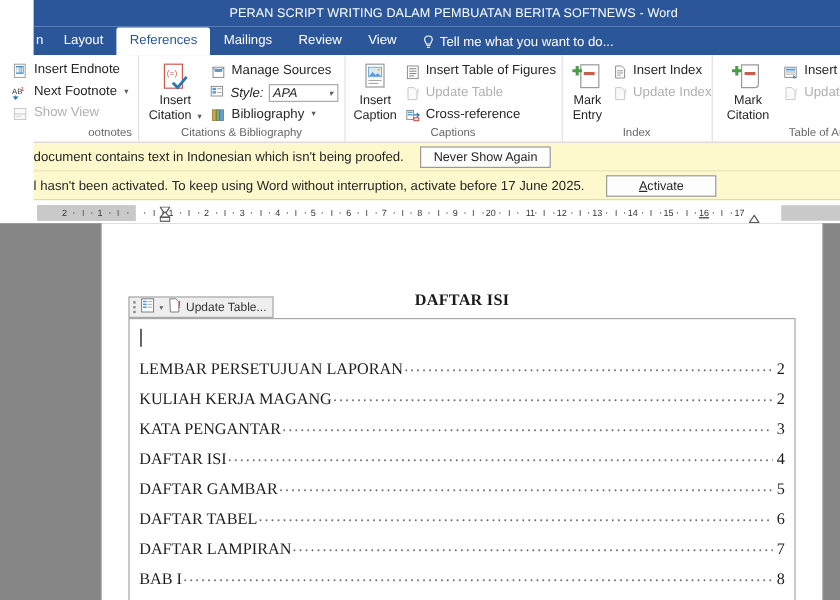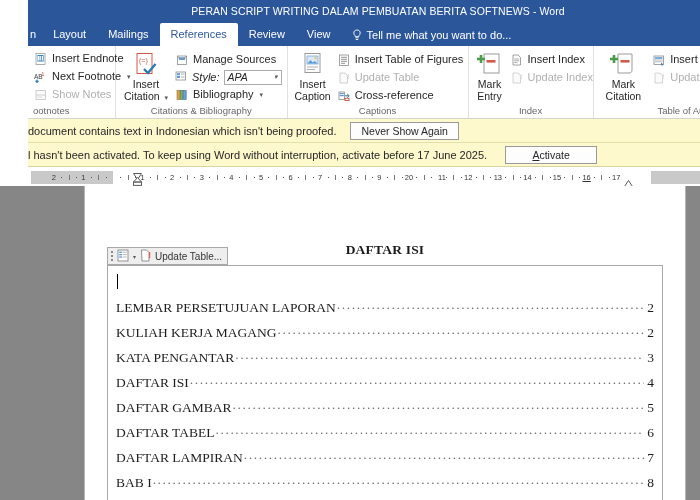--- a/index.html
+++ b/index.html
@@ -176,39 +176,39 @@
 
 <div class="app">
 
   <div class="titlebar">
     <div class="title">PERAN SCRIPT WRITING DALAM PEMBUATAN BERITA SOFTNEWS - Word</div>
   </div>
 
   <div class="tabstrip">
     <div class="tab clipped">n</div>
     <div class="tab">Layout</div>
+    <div class="tab active">References</div>
     <div class="tab">Mailings</div>
-    <div class="tab active">References</div>
     <div class="tab">Review</div>
     <div class="tab">View</div>
     <div class="tellme">
       <span class="bulb">
         <svg width="10" height="12" viewBox="0 0 10 12">
             <path d="M5 1C3 1 1.8 2.3 1.8 4c0 1.2.7 1.9 1.2 2.6l.2 1h3.6l.2-1C7.5 5.9 8.2 5.2 8.2 4 8.2 2.3 7 1 5 1z" fill="none" stroke="#fff" stroke-width="0.9"></path>
             <rect x="3.4" y="8.4" width="3.2" height="0.9" fill="#fff"></rect>
             <rect x="3.8" y="10" width="2.4" height="0.9" fill="#fff"></rect>
           </svg>
       </span>
       <span>Tell me what you want to do...</span>
     </div>
   </div>
 
   <div class="ribbon">
 
-    <div class="group" style="width:88px;">
+    <div class="group" style="width:88px;align-items:flex-end;">
       <div class="gbody" style="padding-left:0;">
         <div class="vstack">
           <div class="cmd">
             <span class="ic">
               <svg width="14" height="14" viewBox="0 0 14 14">
                   <rect x="2" y="1.5" width="9" height="11" fill="#fff" stroke="#9a9a9a" stroke-width=".8"></rect>
                   <rect x="3.3" y="3" width="6.4" height="6.5" fill="#3b8ac4"></rect>
                   <rect x="3.6" y="4" width="2" height="4.5" fill="#fff"></rect>
                   <rect x="6.2" y="4" width="1" height="4.5" fill="#fff"></rect>
                   <rect x="8" y="4" width="1" height="4.5" fill="#fff"></rect>
@@ -228,21 +228,21 @@
             <span class="caret">▾</span>
           </div>
           <div class="cmd disabled">
             <span class="ic">
               <svg width="14" height="14" viewBox="0 0 14 14">
                   <rect x="2" y="2.5" width="9.5" height="9" fill="#fafafa" stroke="#c4c4c4" stroke-width=".8"></rect>
                   <line x1="2" y1="7" x2="11.5" y2="7" stroke="#c4c4c4" stroke-width=".8"></line>
                   <line x1="3.3" y1="9" x2="8" y2="9" stroke="#cfcfcf" stroke-width=".7"></line>
                 </svg>
             </span>
-            <span>Show Notes</span>
+            <span>Show View</span>
           </div>
         </div>
       </div>
       <div class="glabel leftclip">ootnotes</div>
     </div>
 
     <div class="group" style="width:180px;">
       <div class="gbody">
         <div class="bigbtn">
           <span class="bic">

